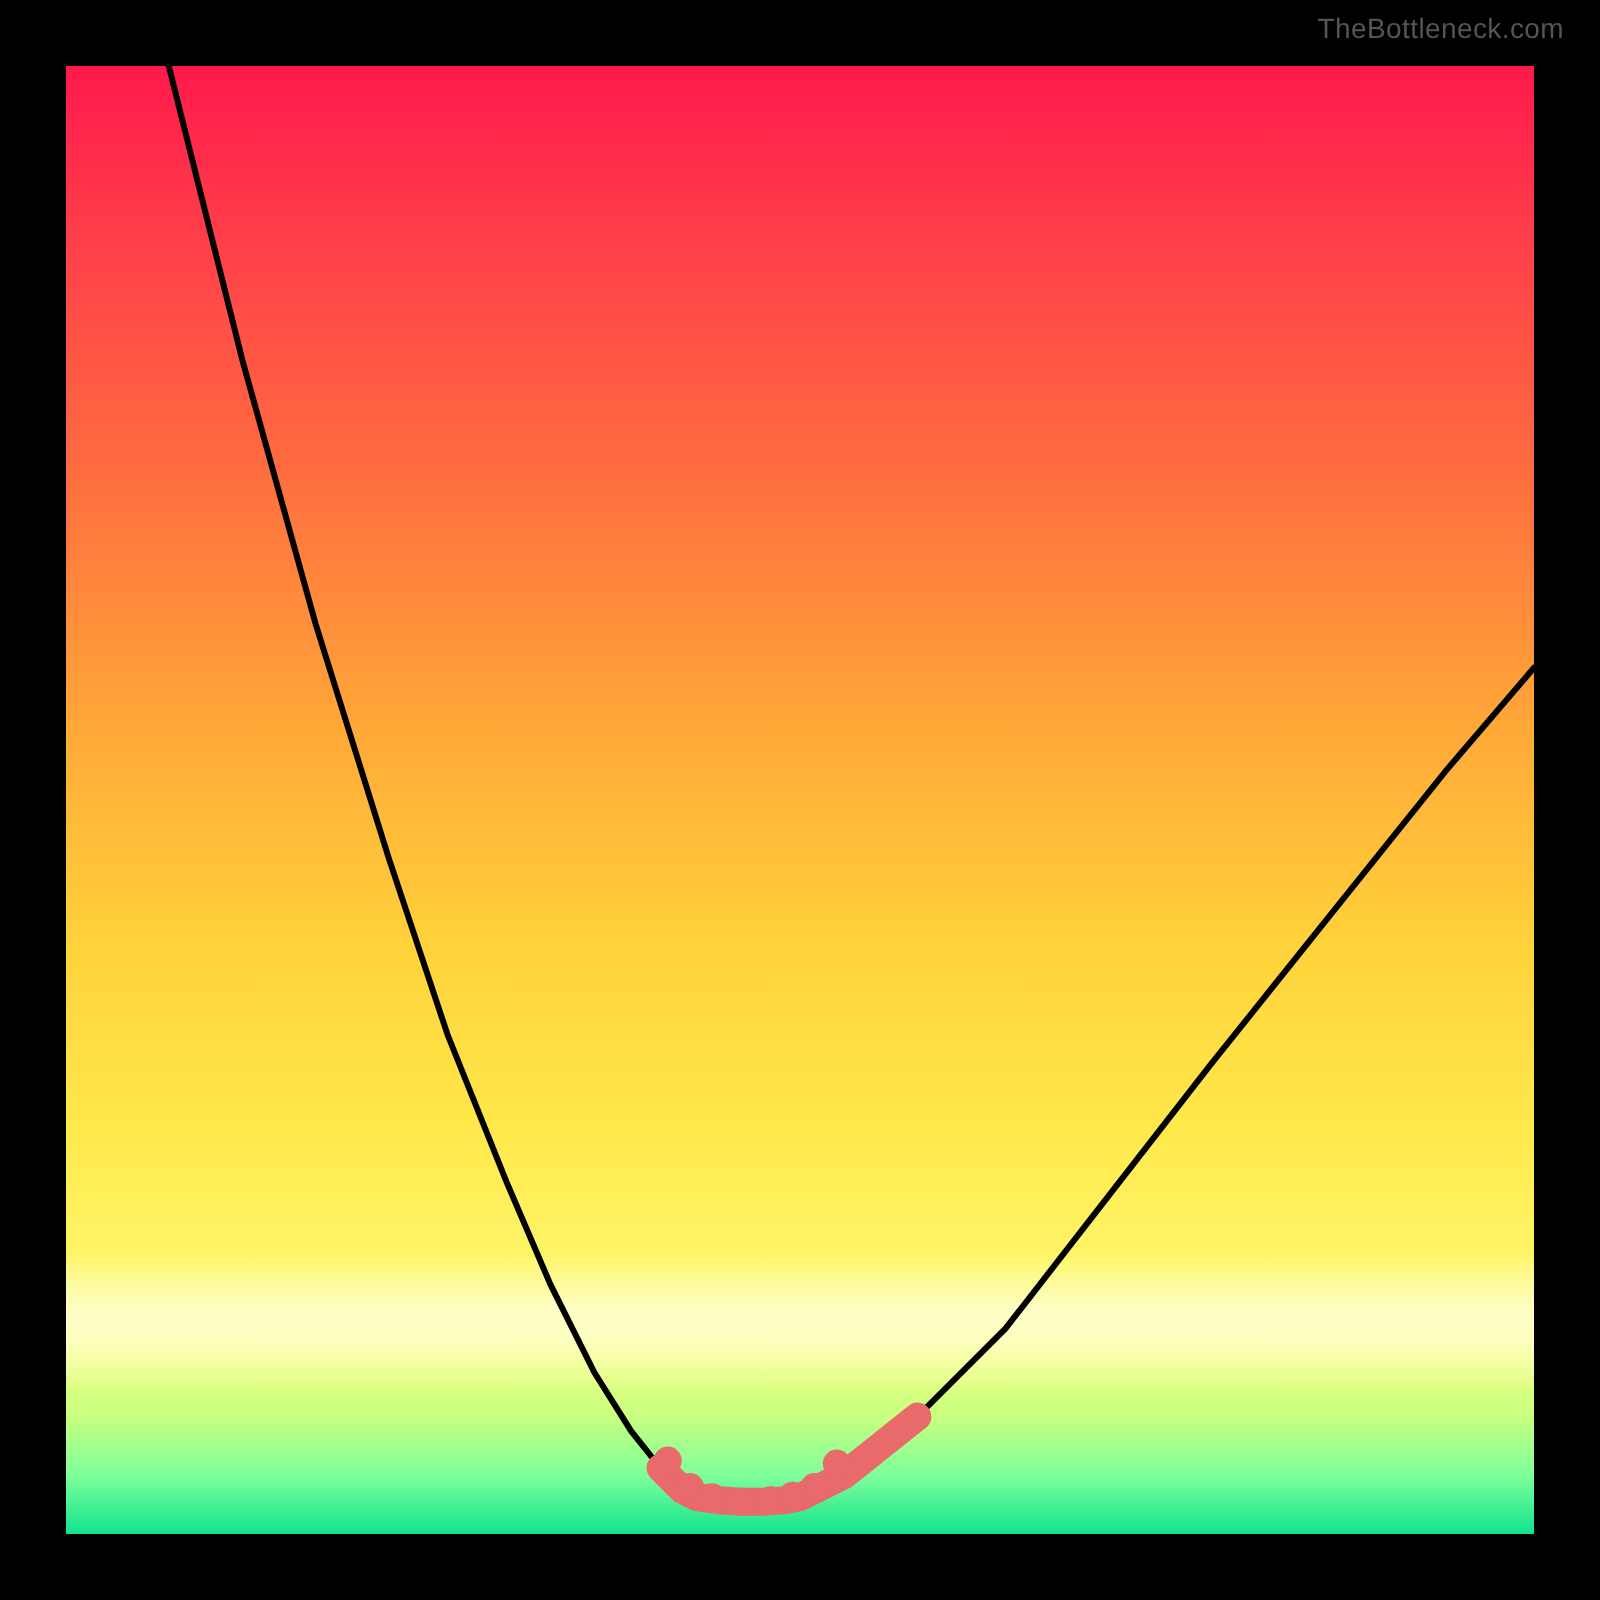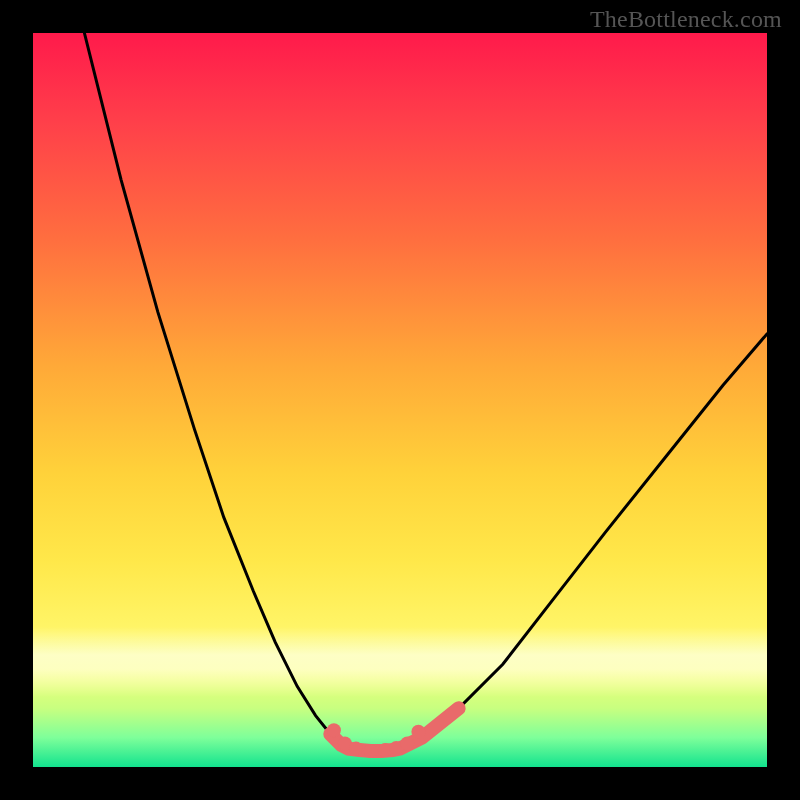--- a/index.html
+++ b/index.html
@@ -7,22 +7,22 @@
   .frame {
     position: relative;
     width: 800px;
     height: 800px;
     background: #000;
   }
   .watermark {
     position: absolute;
     top: 6px;
     right: 18px;
-    font-family: Liberation Serif, serif;
-    font-size: 24px;
+    font-family: Liberation Sans, sans-serif;
+    font-size: 14px;
     color: #555;
     z-index: 5;
     letter-spacing: 0.2px;
   }
   .plot {
     position: absolute;
     left: 33px;
     top: 33px;
     width: 734px;
     height: 734px;

